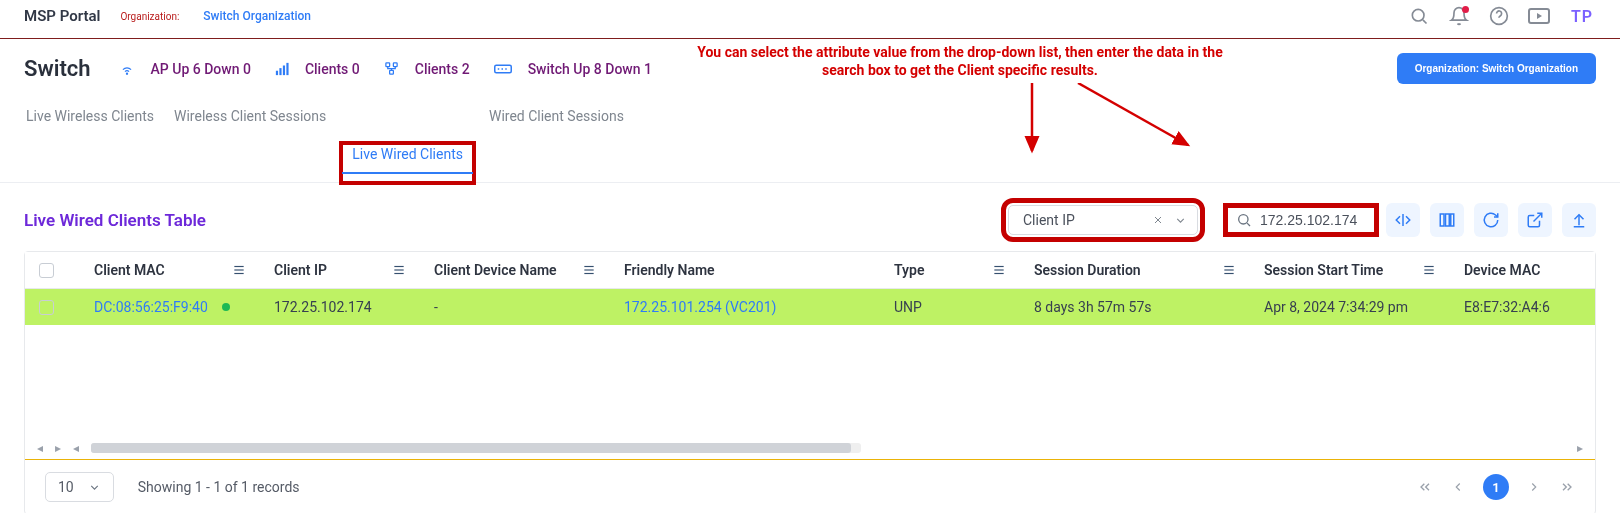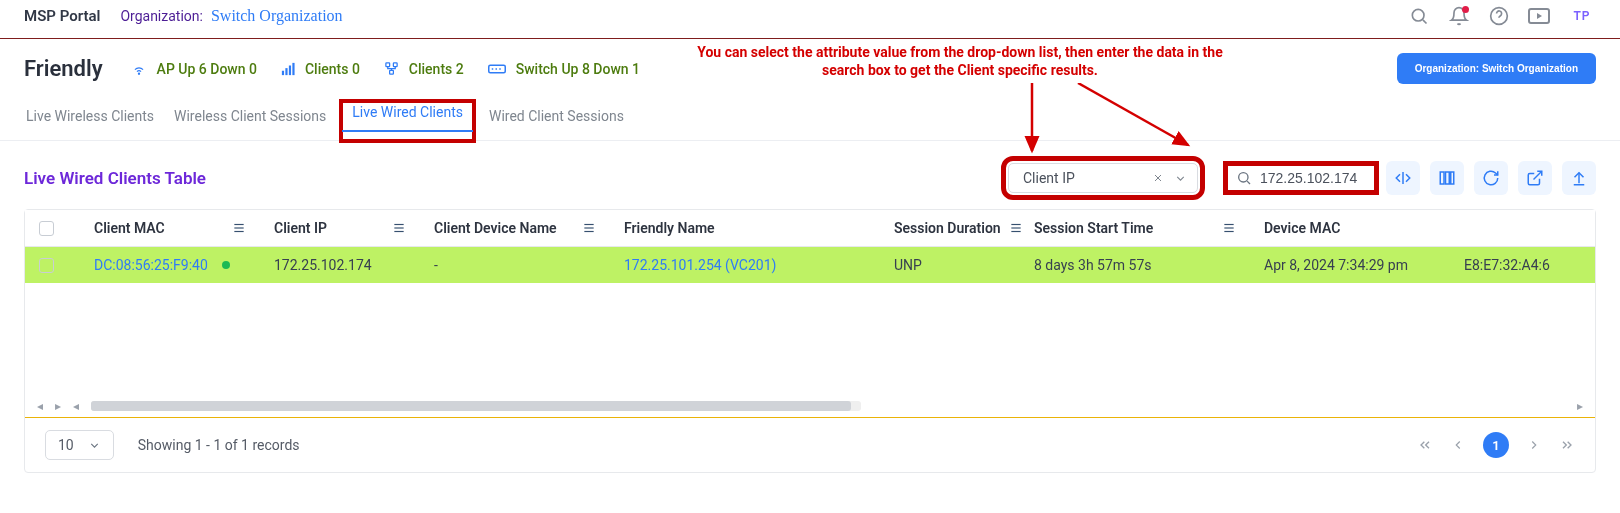--- a/index.html
+++ b/index.html
@@ -1,33 +1,33 @@
 <!DOCTYPE html>
 <html><head>
 <meta charset="utf-8">
 <style>
   * { box-sizing: border-box; margin: 0; padding: 0; }
   body { font-family: -apple-system, BlinkMacSystemFont, "Segoe UI", Roboto, Arial, sans-serif; background: #fff; color: #333; width: 1620px; height: 513px; overflow: hidden; font-size: 14px; }
 
   
   .top-header { display: flex; align-items: center; padding: 4px 24px 10px 24px; border-bottom: 1px solid #7f1d1d; }
   .top-header .brand { font-weight: 600; font-size: 15px; color: #313846; margin-right: 20px; }
-  .top-header .org-label { color: #4c1d95; font-size: 14px; margin-right: 8px; }
-  .top-header .org-link { color: #2f7cf6; font-size: 16px; font-weight: 500; cursor: pointer; font-family: Liberation Serif, serif; }
+  .top-header .org-label { color: #b91c1c; font-size: 10px; margin-right: 24px; }
+  .top-header .org-link { color: #2f7cf6; font-size: 12px; font-weight: 500; cursor: pointer; }
   .top-header .spacer { flex: 1; }
   .top-icons { display: flex; align-items: center; gap: 18px; }
   .top-icons .icon-btn { width: 22px; height: 22px; display: flex; align-items: center; justify-content: center; color: #858b95; cursor: pointer; position: relative; }
   .top-icons .bell-dot::after { content:""; position:absolute; top:1px; right:1px; width:7px; height:7px; background:#e11d48; border-radius:50%; }
-  .top-icons .avatar { width: 28px; height: 24px; color: #7b61ff; font-weight: 600; font-size: 12px; letter-spacing: 1px; display:flex; align-items:center; justify-content:center; }
+  .top-icons .avatar { width: 28px; height: 24px; color: #7b61ff; font-weight: 600; font-size: 16px; letter-spacing: 1px; display:flex; align-items:center; justify-content:center; }
 
   
   .page-row { display: flex; align-items: center; padding: 14px 24px 0 24px; position: relative; }
   .page-title { font-size: 22px; font-weight: 600; color: #2a303c; margin-right: 28px; }
   .stat-group { display: flex; align-items: center; gap: 24px; font-size: 14px; }
-  .stat { display: flex; align-items: center; gap: 10px; color: #4d7c0f; font-weight: 500; cursor: pointer; }
+  .stat { display: flex; align-items: center; gap: 16px; color: #701a75; font-weight: 500; cursor: pointer; }
   .stat .icon { color: #2f7cf6; display:flex; }
   .page-row .spacer { flex: 1; }
   .btn-primary {
     background: #2f7cf6; color: #fff; border: none; border-radius: 6px;
     padding: 10px 18px; font-size: 10px; font-weight: 600; cursor: pointer;
   }
 
   
   .annotation-text {
     position: absolute;
@@ -47,21 +47,21 @@
     z-index: 30;
     pointer-events: none;
   }
 
   
   .tabs-bar { padding: 18px 22px 0 22px; border-bottom: 1px solid #eceef2; position: relative; z-index: 5; }
   .tabs-inner { display: flex; gap: 12px; }
   .tab { padding: 6px 4px 14px 4px; color: #7f868f; font-size: 14px; cursor: pointer; position: relative; }
   .tab.active { color: #2f7cf6; }
   .tab.active::after { content:""; position:absolute; left:0; right:0; bottom:8px; height:2px; background:#2f7cf6; }
-  .tab.highlighted { outline: 4px solid #c40000; outline-offset: -1px; padding-left:10px; padding-right:10px; padding-bottom:20px; padding-top:2px; }
+  .tab.highlighted { outline: 4px solid #c40000; outline-offset: -1px; padding-left:10px; padding-right:10px; padding-bottom:20px; padding-top:2px;margin-top:42px; }
 
   
   .table-section { padding: 20px 24px 0 24px; position: relative; z-index: 20; }
   .table-toolbar { display: flex; align-items: center; margin-bottom: 14px; }
   .table-title { font-size: 17px; font-weight: 600; color: #6d28d9; }
   .table-toolbar .spacer { flex: 1; }
   .filter-pill {
     display: flex; align-items: center; gap: 10px;
     border: 1px solid #d9dce1; border-radius: 5px;
     padding: 6px 10px 6px 14px; min-width: 190px;
@@ -162,21 +162,21 @@
       <svg width="22" height="16" viewBox="0 0 22 16" fill="none" stroke="currentColor" stroke-width="2">
           <rect x="1" y="1" width="20" height="14" rx="2"></rect>
           <polygon points="9,5 9,11 14,8" fill="currentColor" stroke="none"></polygon>
         </svg>
     </span>
     <span class="avatar">TP</span>
   </div>
 </div>
 
 <div class="page-row">
-  <span class="page-title">Friendly</span>
+  <span class="page-title">Switch</span>
 
   <div class="stat-group">
     <span class="stat">
       <span class="icon">
         <svg width="16" height="14" viewBox="0 0 24 24" fill="none" stroke="currentColor" stroke-width="2">
             <path d="M5 13a10 10 0 0 1 14 0"></path>
             <path d="M8.5 16.5a5 5 0 0 1 7 0"></path>
             <circle cx="12" cy="20" r="1"></circle>
           </svg>
       </span>
@@ -342,20 +342,30 @@
               <line x1="4" y1="6" x2="20" y2="6"></line>
               <line x1="4" y1="12" x2="20" y2="12"></line>
               <line x1="4" y1="18" x2="20" y2="18"></line>
             </svg>
           </span>
         </div>
       <div class="cell">
           <span>Friendly Name</span>
         </div>
       <div class="cell">
+          <span>Type</span>
+          <span class="menu-icon">
+            <svg width="14" height="14" viewBox="0 0 24 24" stroke="currentColor" stroke-width="2">
+              <line x1="4" y1="6" x2="20" y2="6"></line>
+              <line x1="4" y1="12" x2="20" y2="12"></line>
+              <line x1="4" y1="18" x2="20" y2="18"></line>
+            </svg>
+          </span>
+        </div>
+      <div class="cell">
           <span>Session Duration</span>
           <span class="menu-icon">
             <svg width="14" height="14" viewBox="0 0 24 24" stroke="currentColor" stroke-width="2">
               <line x1="4" y1="6" x2="20" y2="6"></line>
               <line x1="4" y1="12" x2="20" y2="12"></line>
               <line x1="4" y1="18" x2="20" y2="18"></line>
             </svg>
           </span>
         </div>
       <div class="cell">

